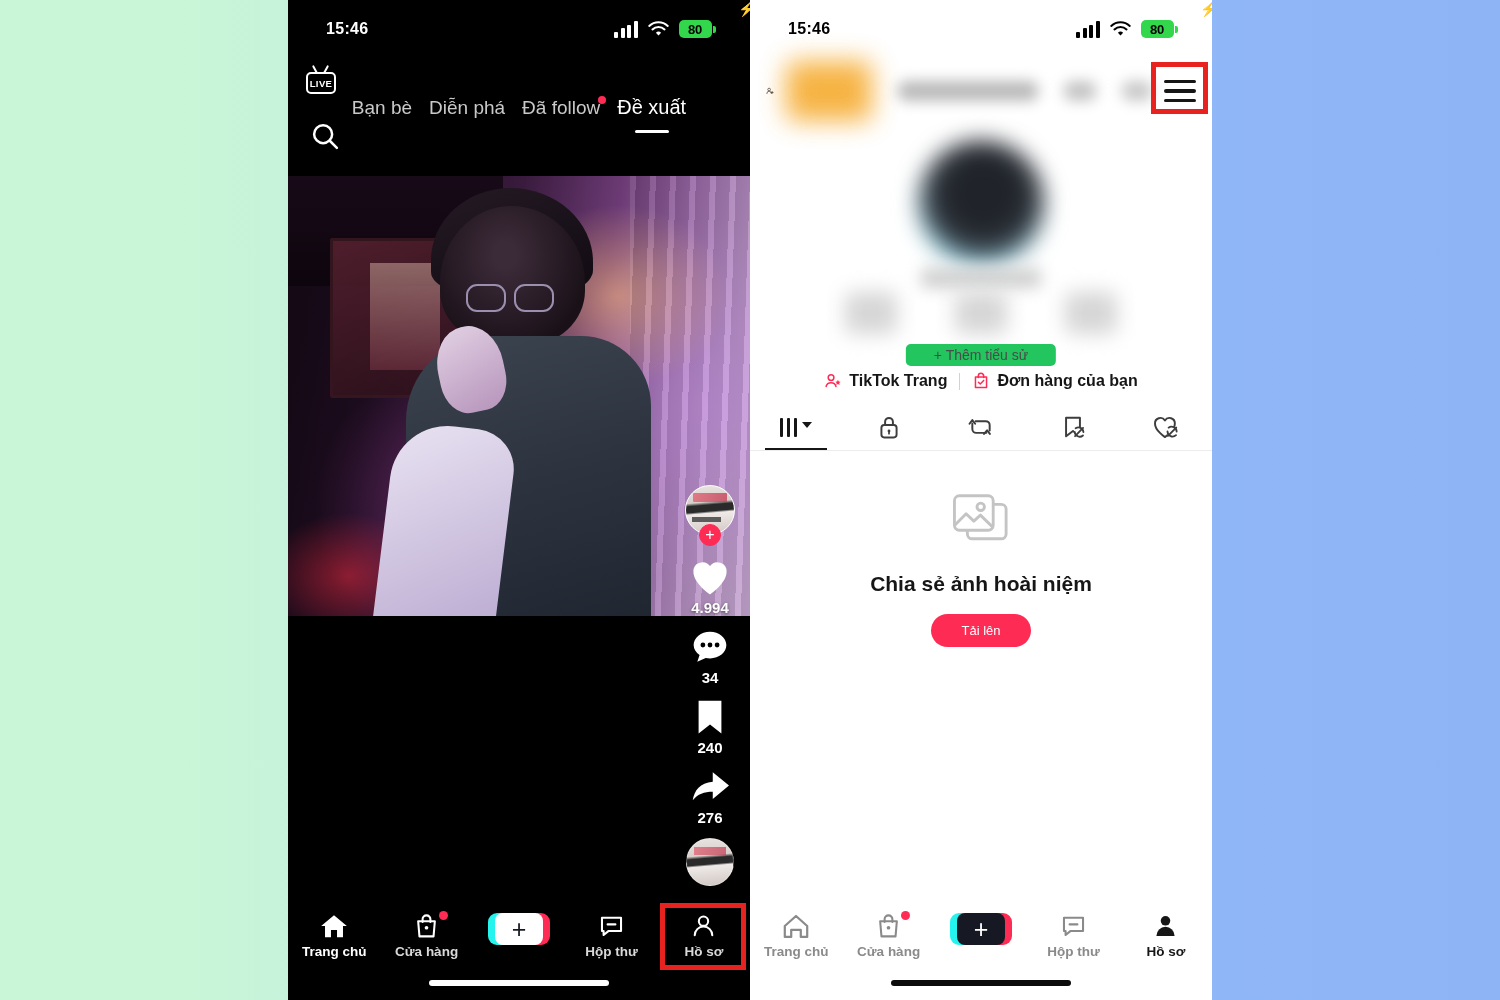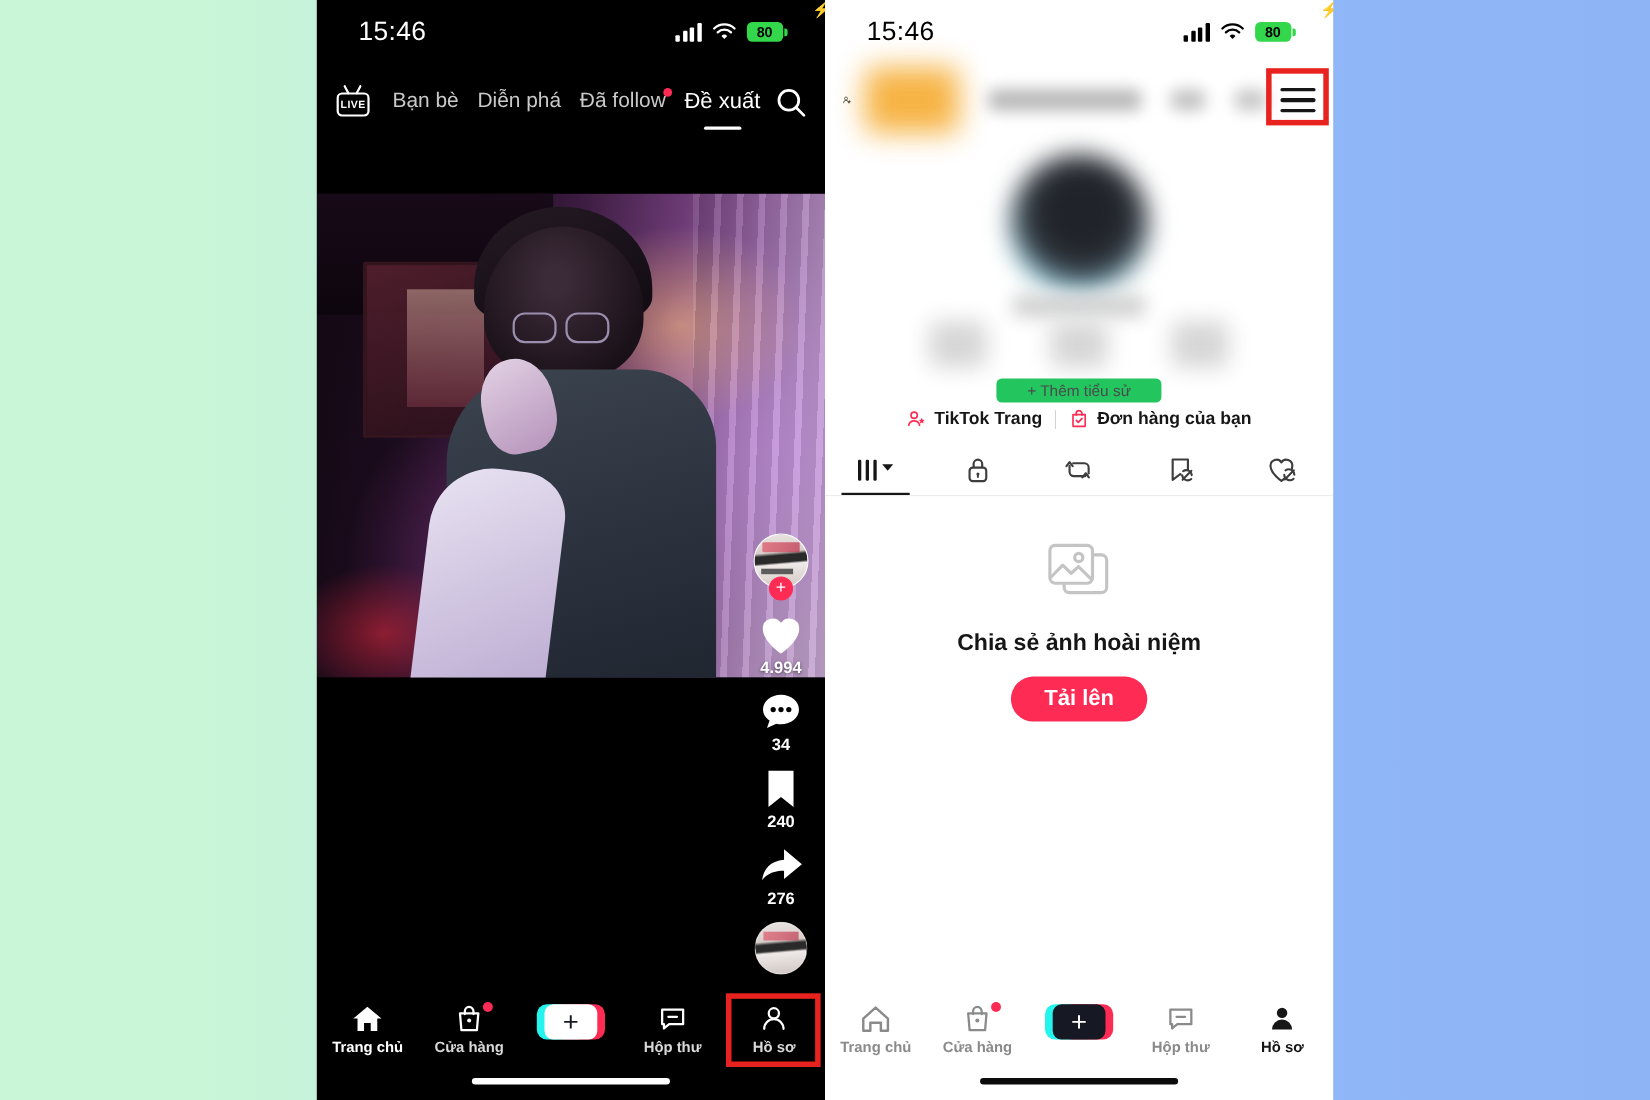--- a/index.html
+++ b/index.html
@@ -14,39 +14,39 @@
 
   
   .phone { position:absolute; top:0; height:1000px; overflow:hidden; }
   .phone-left  { left:288px; width:462px; background:#000; }
   .phone-right { left:750px; width:462px; background:#fff; }
 
   
   .statusbar { position:absolute; top:0; left:0; width:100%; height:58px;
     display:flex; align-items:center; justify-content:space-between;
     padding:0 34px 0 38px; }
-  .sb-time { font-size:24px; font-weight:400; letter-spacing:.3px; }
+  .sb-time { font-size:16px; font-weight:700; letter-spacing:.3px; }
   .sb-right { display:flex; align-items:center; gap:9px; }
   .sig { display:flex; align-items:flex-end; gap:2.5px; height:17px; }
   .sig i { display:block; width:4px; border-radius:1px; }
   .sig i:nth-child(1){ height:6px; } .sig i:nth-child(2){ height:9.5px; }
   .sig i:nth-child(3){ height:13px; } .sig i:nth-child(4){ height:16.5px; }
   .batt { display:flex; align-items:center; }
   .batt-body { width:33px; height:18px; border-radius:5px; background:#32d74b;
     display:flex; align-items:center; justify-content:center; position:relative; }
   .batt-body span { font-size:13px; font-weight:700; color:#000; letter-spacing:-.2px; }
   .batt-cap { width:3px; height:7px; border-radius:0 2px 2px 0; background:#32d74b;
     margin-left:1.5px; }
   .bolt { position:absolute; right:-6px; top:1px; font-size:14px; color:#32d74b; }
   .dark .sb-time, .dark .sig i { color:#fff; } .dark .sig i { background:#fff; }
   .light .sb-time { color:#000; } .light .sig i { background:#000; }
 
   
   .feed-nav { position:absolute; top:66px; left:0; width:100%; height:54px;
-    display:flex; align-items:center; padding:0 16px; color:#fff; }
+    display:flex; padding:0 16px; color:#fff;flex-direction:column; }
   .live-ico { width:34px; height:30px; position:relative; flex:0 0 auto; margin-right:12px; }
   .live-box { position:absolute; left:2px; top:6px; width:30px; height:22px;
     border:2.5px solid #fff; border-radius:5px; display:flex; align-items:center;
     justify-content:center; }
   .live-box b { font-size:9.5px; letter-spacing:.4px; font-weight:800; }
   .live-ant { position:absolute; top:0; left:9px; width:15px; height:7px; }
   .live-ant:before, .live-ant:after { content:""; position:absolute; width:2px; height:9px;
     background:#fff; top:-1px; border-radius:1px; }
   .live-ant:before { left:1px; transform:rotate(-28deg); }
   .live-ant:after  { right:1px; transform:rotate(28deg); }
@@ -216,21 +216,21 @@
   .grid-ico i { width:3.2px; height:19px; background:#161616; border-radius:1px; }
   .caret { width:0; height:0; border-left:5px solid transparent;
     border-right:5px solid transparent; border-top:6px solid #161616; margin-left:5px;
     margin-bottom:4px; }
   .p-divline { position:absolute; top:450px; left:0; width:100%; height:1px;
     background:#ececec; }
 
   .empty { position:absolute; top:490px; left:0; width:100%; text-align:center; }
   .empty-ttl { font-size:21px; font-weight:700; color:#161616; margin-top:22px; }
   .upload-btn { display:inline-block; margin-top:18px; background:#fe2c55; color:#fff;
-    font-size:20px; font-weight:700; padding:9px 30px; border-radius:22px; }
+    font-size:13px; font-weight:400; padding:9px 30px; border-radius:22px; }
 
   
   .hl { position:absolute; border:5px solid #e8221f; z-index:40; }
   .hl-profile { left:660px; top:903px; width:86px; height:67px; }
   .hl-burger  { left:1151px; top:62px; width:57px; height:52px; }
 </style>
 </head>
 <body>
 
 <div class="stage">

